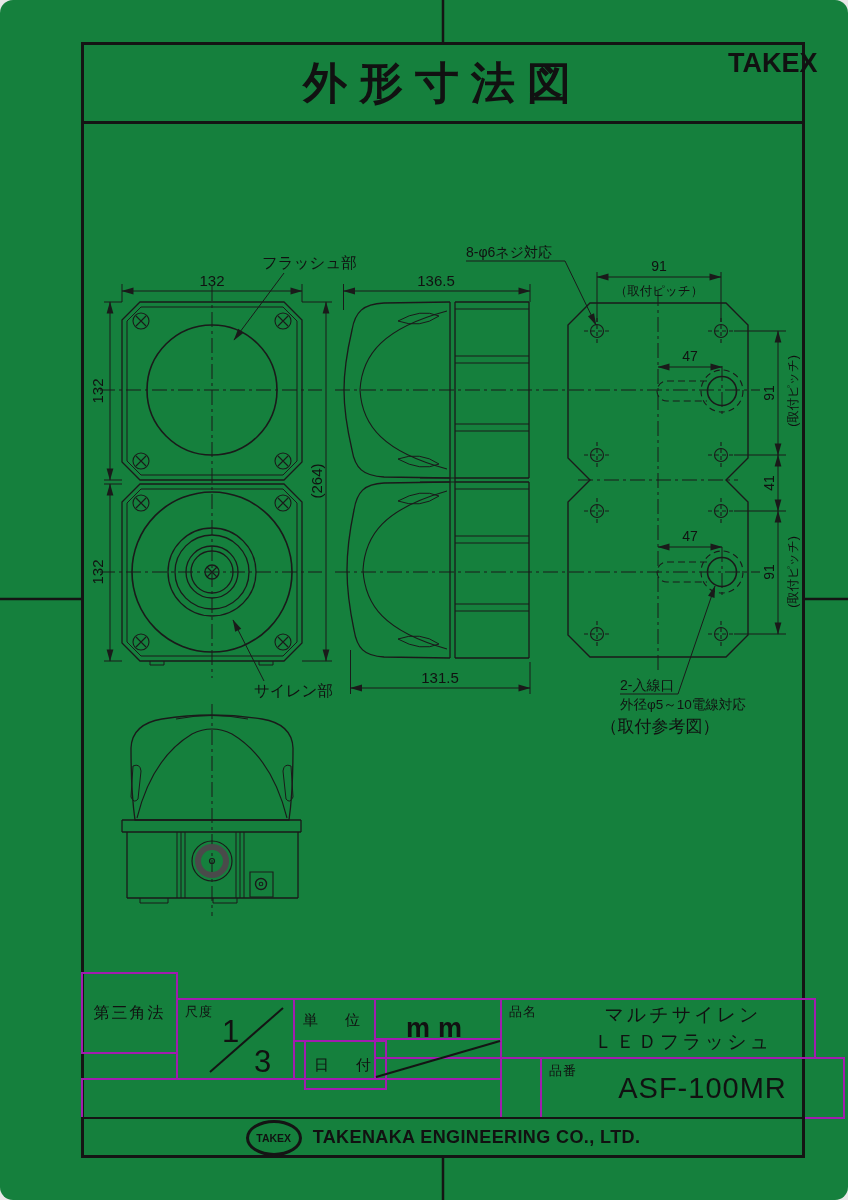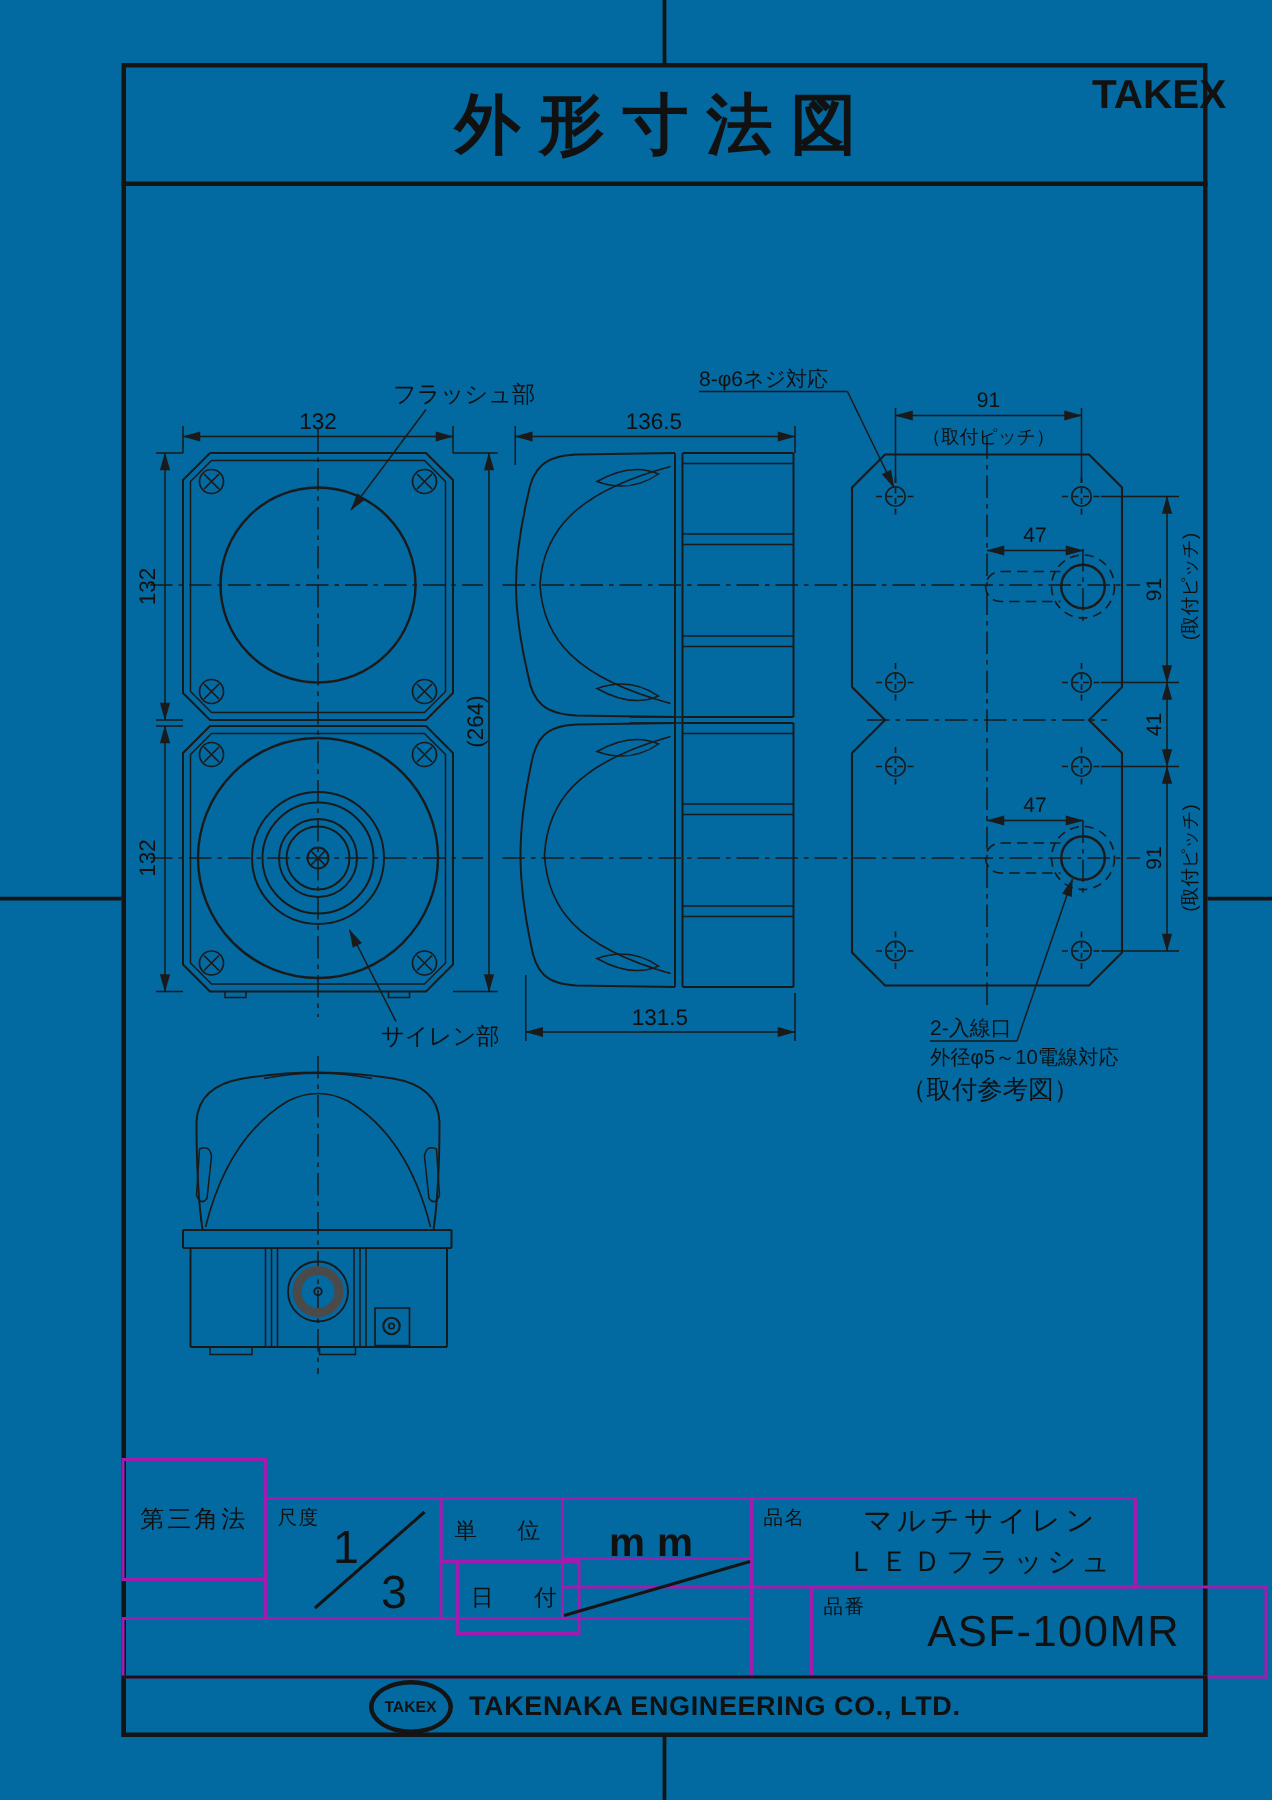--- a/index.html
+++ b/index.html
@@ -1,17 +1,17 @@
 <!DOCTYPE html>
 <html><head>
 <meta charset="utf-8">
 <style>
   html,body{margin:0;padding:0;background:#e8e8e8;}
-  .page{position:relative;width:848px;height:1200px;background:#0369a1;
-        font-family:"Liberation Sans",sans-serif;color:#111;overflow:hidden;margin:0 auto;}
+  .page{position:relative;width:848px;height:1200px;background:#15803d;
+        font-family:"Liberation Sans",sans-serif;color:#111;overflow:hidden;margin:0 auto;border-radius:13px;}
   .frame{position:absolute;left:81px;top:42px;width:724px;height:1116px;
          border:3px solid #141414;box-sizing:border-box;z-index:1;}
   .band-sep{position:absolute;left:81px;top:121px;width:724px;height:3px;background:#141414;z-index:2;}
   .sheet-title{position:absolute;left:81px;top:54px;width:724px;text-align:center;
                font-size:44px;font-weight:700;letter-spacing:12px;z-index:2;}
   .brand{position:absolute;left:728px;top:48px;width:72px;font-size:27px;font-weight:800;
          letter-spacing:0px;z-index:2;}
   .cell{position:absolute;border:2px solid #a21caf;box-sizing:border-box;z-index:2;
         display:flex;align-items:center;justify-content:center;}
   .cell-label{position:absolute;top:3px;left:7px;font-size:13px;letter-spacing:1px;}
@@ -53,21 +53,21 @@
     <span>単　位</span>
   </div>
   <div class="cell mm" style="left:374px;top:998px;width:128px;height:61px;">
     <span>mm</span>
   </div>
   <div class="cell small-cap" style="left:304px;top:1040px;width:83px;height:50px;">
     <span>日　付</span>
   </div>
   <div class="cell" style="left:374px;top:1038px;width:128px;height:42px;"></div>
   <div class="cell" style="left:81px;top:1078px;width:421px;height:41px;"></div>
-  <div class="cell" style="left:500px;top:998px;width:258px;height:61px;padding-left:20px;">
+  <div class="cell" style="left:500px;top:998px;width:316px;height:61px;padding-left:20px;">
     <span class="cell-label">品名</span>
     <div class="pname">
       <div>マルチサイレン</div>
       <div>ＬＥＤフラッシュ</div>
     </div>
   </div>
   <div class="cell" style="left:500px;top:1057px;width:305px;height:62px;margin-left:40px;">
     <span class="cell-label">品番</span>
     <span class="pno">ASF-100MR</span>
   </div>

